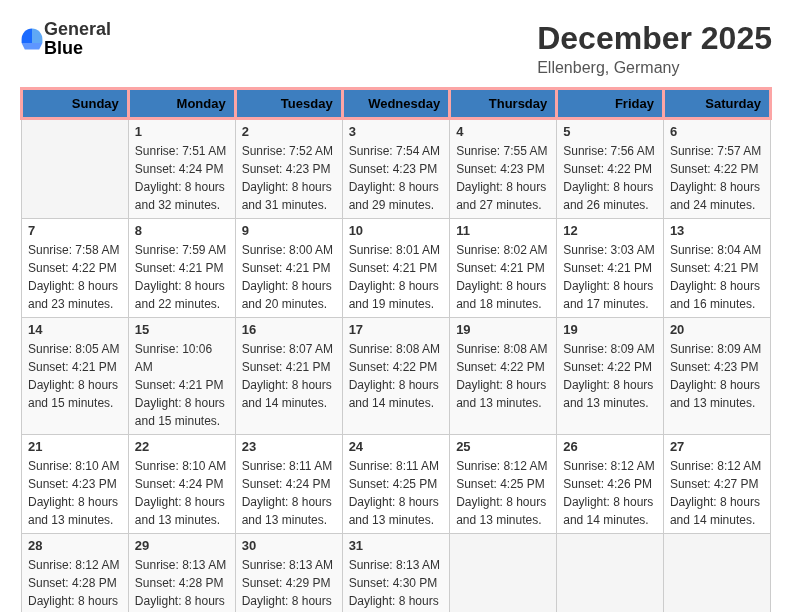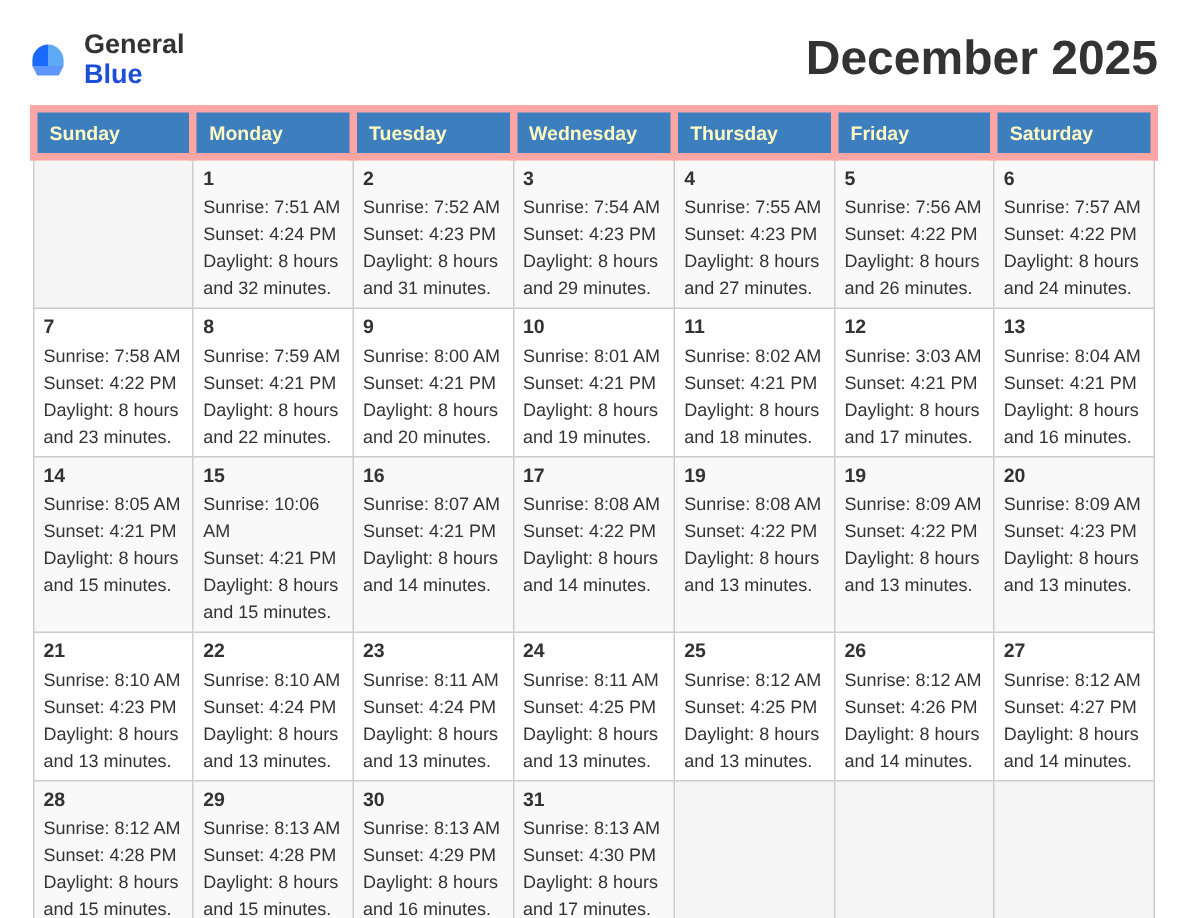--- a/index.html
+++ b/index.html
@@ -12,33 +12,33 @@
     }
     .header-area {
       display: flex;
       justify-content: space-between;
       align-items: flex-start;
       margin-bottom: 10px;
     }
     .logo {
       display: flex;
       align-items: center;
-      gap: 12px;
+      gap: 0;
       justify-content: center;
     }
     .logo-text-general {
       font-size: 18px;
       font-weight: bold;
       color: #333;
       line-height: 1;
     }
     .logo-text-blue {
       font-size: 18px;
       font-weight: bold;
-      color: #1d4ed8;
+      color: #000000;
       line-height: 1;
     }
     .logo-icon {
       width: 24px;
       height: 24px;
     }
     .title-area {
       text-align: left;
     }
     .month-title {
@@ -51,26 +51,26 @@
       color: #555;
       margin-top: 2px;
     }
     .calendar {
       width: 100%;
       border-collapse: collapse;
       border: 1px solid #ccc;
     }
     .calendar th {
       background-color: #3d7ebf;
-      color: #fef9c3;
+      color: #000000;
       font-size: 13px;
       font-weight: bold;
       padding: 6px 8px;
-      text-align: left;
-      border: 5px solid #fca5a5;
+      text-align: right;
+      border: 3px solid #fca5a5;
     }
     .calendar td {
       border: 1px solid #ccc;
       vertical-align: top;
       padding: 4px 6px;
       width: 108px;
       min-height: 80px;
       font-size: 11px;
       color: #333;
       background: #fff;
@@ -109,20 +109,21 @@
         <path d="M15 20 L28 20 L24 28 L6 28 L2 20 Z" fill="#1a6aff" opacity="0.7"></path>
       </svg>
     </div>
     <div>
       <span class="logo-text-general">General</span><br>
       <span class="logo-text-blue">Blue</span>
     </div>
   </div>
   <div class="title-area">
     <div class="month-title">December 2025</div>
+    <div class="location-title">Ellenberg, Germany</div>
   </div>
 </div>
 
 <table class="calendar">
   <thead>
     <tr>
       <th>Sunday</th>
       <th>Monday</th>
       <th>Tuesday</th>
       <th>Wednesday</th>

